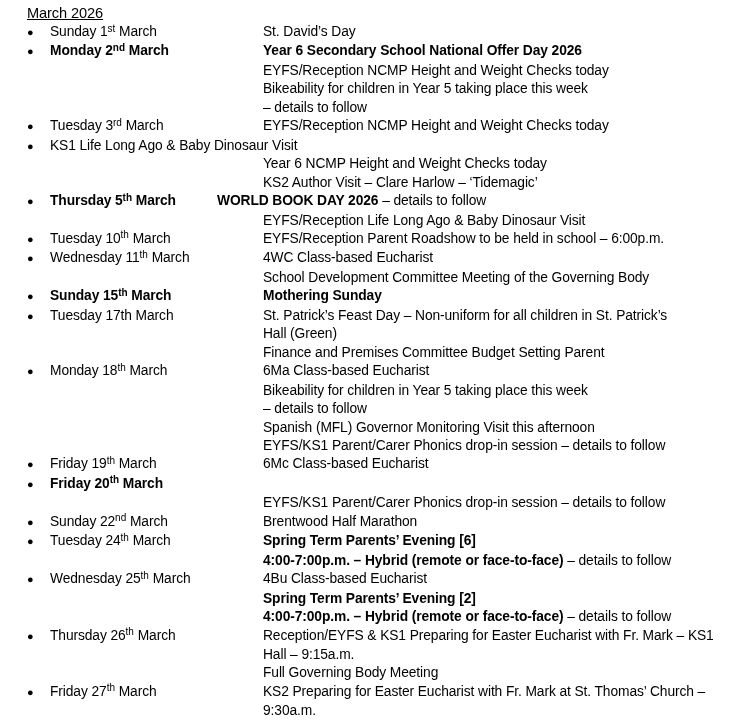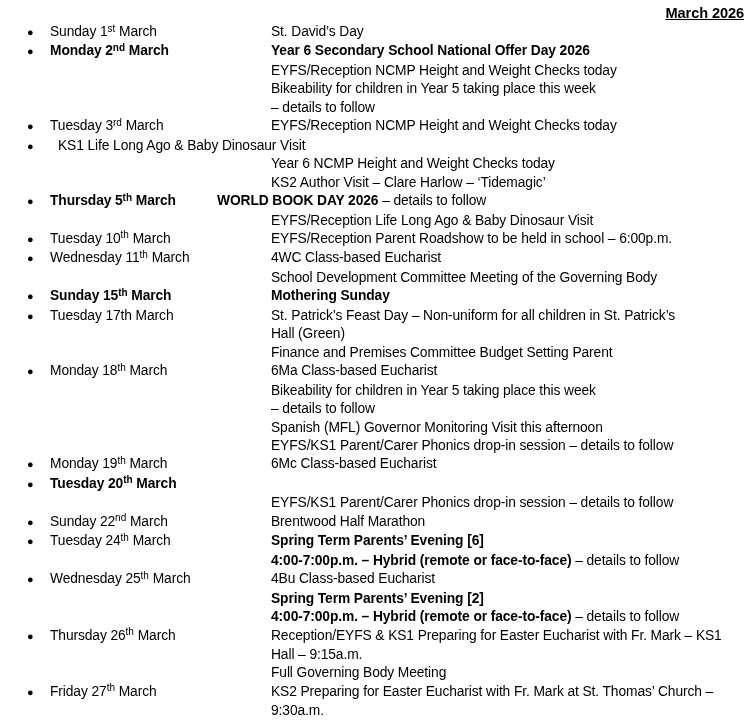--- a/index.html
+++ b/index.html
@@ -9,36 +9,35 @@
     overflow: hidden;
   }
   body {
     font-family: "Liberation Sans", sans-serif;
     font-size: 13.8px;
     color: #000000;
   }
   .page { padding: 4px 0 0 27px; width: 744px; }
   .title {
     font-size: 14.6px;
-    font-weight: bold;
+    font-weight: normal;
     text-decoration: underline;
     line-height: 19px;
     letter-spacing: -0.1px;
-    text-align: right;
   }
   .row {
     display: flex;
     align-items: baseline;
     line-height: 18.45px;
     white-space: pre;
     letter-spacing: -0.1px;
   }
   .bullet-cell { width: 23px; flex: none; font-size: 11px; }
   .date-cell   { width: 213px; flex: none; }
-  .event-cell  { flex: none; margin-left: 8px; }
+  .event-cell  { flex: none; }
   .event-cell.offset { margin-left: -46px; }
   .b { font-weight: bold; }
   .sup { font-size: 10px; position: relative; top: -4.5px; letter-spacing: 0; }
 </style>
 </head>
 <body>
 
 <div class="page">
   <div class="title">March 2026</div>
   <div class="list">
@@ -58,22 +57,22 @@
       <div class="row"><span class="bullet-cell"></span><span class="date-cell"></span><span class="event-cell"><span class="seg">School Development Committee Meeting of the Governing Body</span></span></div>
       <div class="row"><span class="bullet-cell">●</span><span class="date-cell b"><span class="seg b">Sunday 15</span><span class="seg b sup">th</span><span class="seg b"> March</span></span><span class="event-cell"><span class="seg b">Mothering Sunday</span></span></div>
       <div class="row"><span class="bullet-cell">●</span><span class="date-cell"><span class="seg">Tuesday 17th March</span></span><span class="event-cell"><span class="seg">St. Patrick’s Feast Day – Non-uniform for all children in St. Patrick’s</span></span></div>
       <div class="row"><span class="bullet-cell"></span><span class="date-cell"></span><span class="event-cell"><span class="seg">Hall (Green)</span></span></div>
       <div class="row"><span class="bullet-cell"></span><span class="date-cell"></span><span class="event-cell"><span class="seg">Finance and Premises Committee Budget Setting Parent</span></span></div>
       <div class="row"><span class="bullet-cell">●</span><span class="date-cell"><span class="seg">Monday 18</span><span class="seg sup">th</span><span class="seg"> March</span></span><span class="event-cell"><span class="seg">6Ma Class-based Eucharist</span></span></div>
       <div class="row"><span class="bullet-cell"></span><span class="date-cell"></span><span class="event-cell"><span class="seg">Bikeability for children in Year 5 taking place this week</span></span></div>
       <div class="row"><span class="bullet-cell"></span><span class="date-cell"></span><span class="event-cell"><span class="seg">– details to follow</span></span></div>
       <div class="row"><span class="bullet-cell"></span><span class="date-cell"></span><span class="event-cell"><span class="seg">Spanish (MFL) Governor Monitoring Visit this afternoon</span></span></div>
       <div class="row"><span class="bullet-cell"></span><span class="date-cell"></span><span class="event-cell"><span class="seg">EYFS/KS1 Parent/Carer Phonics drop-in session – details to follow</span></span></div>
-      <div class="row"><span class="bullet-cell">●</span><span class="date-cell"><span class="seg">Monday 19</span><span class="seg sup">th</span><span class="seg"> March</span></span><span class="event-cell"><span class="seg">6Mc Class-based Eucharist</span></span></div>
-      <div class="row"><span class="bullet-cell">●</span><span class="date-cell b"><span class="seg b">Tuesday 20</span><span class="seg b sup">th</span><span class="seg b"> March</span></span></div>
+      <div class="row"><span class="bullet-cell">●</span><span class="date-cell"><span class="seg">Friday 19</span><span class="seg sup">th</span><span class="seg"> March</span></span><span class="event-cell"><span class="seg">6Mc Class-based Eucharist</span></span></div>
+      <div class="row"><span class="bullet-cell">●</span><span class="date-cell b"><span class="seg b">Friday 20</span><span class="seg b sup">th</span><span class="seg b"> March</span></span></div>
       <div class="row"><span class="bullet-cell"></span><span class="date-cell b"></span><span class="event-cell"><span class="seg">EYFS/KS1 Parent/Carer Phonics drop-in session – details to follow</span></span></div>
       <div class="row"><span class="bullet-cell">●</span><span class="date-cell"><span class="seg">Sunday 22</span><span class="seg sup">nd</span><span class="seg"> March</span></span><span class="event-cell"><span class="seg">Brentwood Half Marathon</span></span></div>
       <div class="row"><span class="bullet-cell">●</span><span class="date-cell"><span class="seg">Tuesday 24</span><span class="seg sup">th</span><span class="seg"> March</span></span><span class="event-cell"><span class="seg b">Spring Term Parents’ Evening [6]</span></span></div>
       <div class="row"><span class="bullet-cell"></span><span class="date-cell"></span><span class="event-cell"><span class="seg b">4:00-7:00p.m. – Hybrid (remote or face-to-face)</span><span class="seg"> – details to follow</span></span></div>
       <div class="row"><span class="bullet-cell">●</span><span class="date-cell"><span class="seg">Wednesday 25</span><span class="seg sup">th</span><span class="seg"> March</span></span><span class="event-cell"><span class="seg">4Bu Class-based Eucharist</span></span></div>
       <div class="row"><span class="bullet-cell"></span><span class="date-cell"></span><span class="event-cell"><span class="seg b">Spring Term Parents’ Evening [2]</span></span></div>
       <div class="row"><span class="bullet-cell"></span><span class="date-cell"></span><span class="event-cell"><span class="seg b">4:00-7:00p.m. – Hybrid (remote or face-to-face)</span><span class="seg"> – details to follow</span></span></div>
       <div class="row"><span class="bullet-cell">●</span><span class="date-cell"><span class="seg">Thursday 26</span><span class="seg sup">th</span><span class="seg"> March</span></span><span class="event-cell"><span class="seg">Reception/EYFS &amp; KS1 Preparing for Easter Eucharist with Fr. Mark – KS1</span></span></div>
       <div class="row"><span class="bullet-cell"></span><span class="date-cell"></span><span class="event-cell"><span class="seg">Hall – 9:15a.m.</span></span></div>
       <div class="row"><span class="bullet-cell"></span><span class="date-cell"></span><span class="event-cell"><span class="seg">Full Governing Body Meeting</span></span></div>

